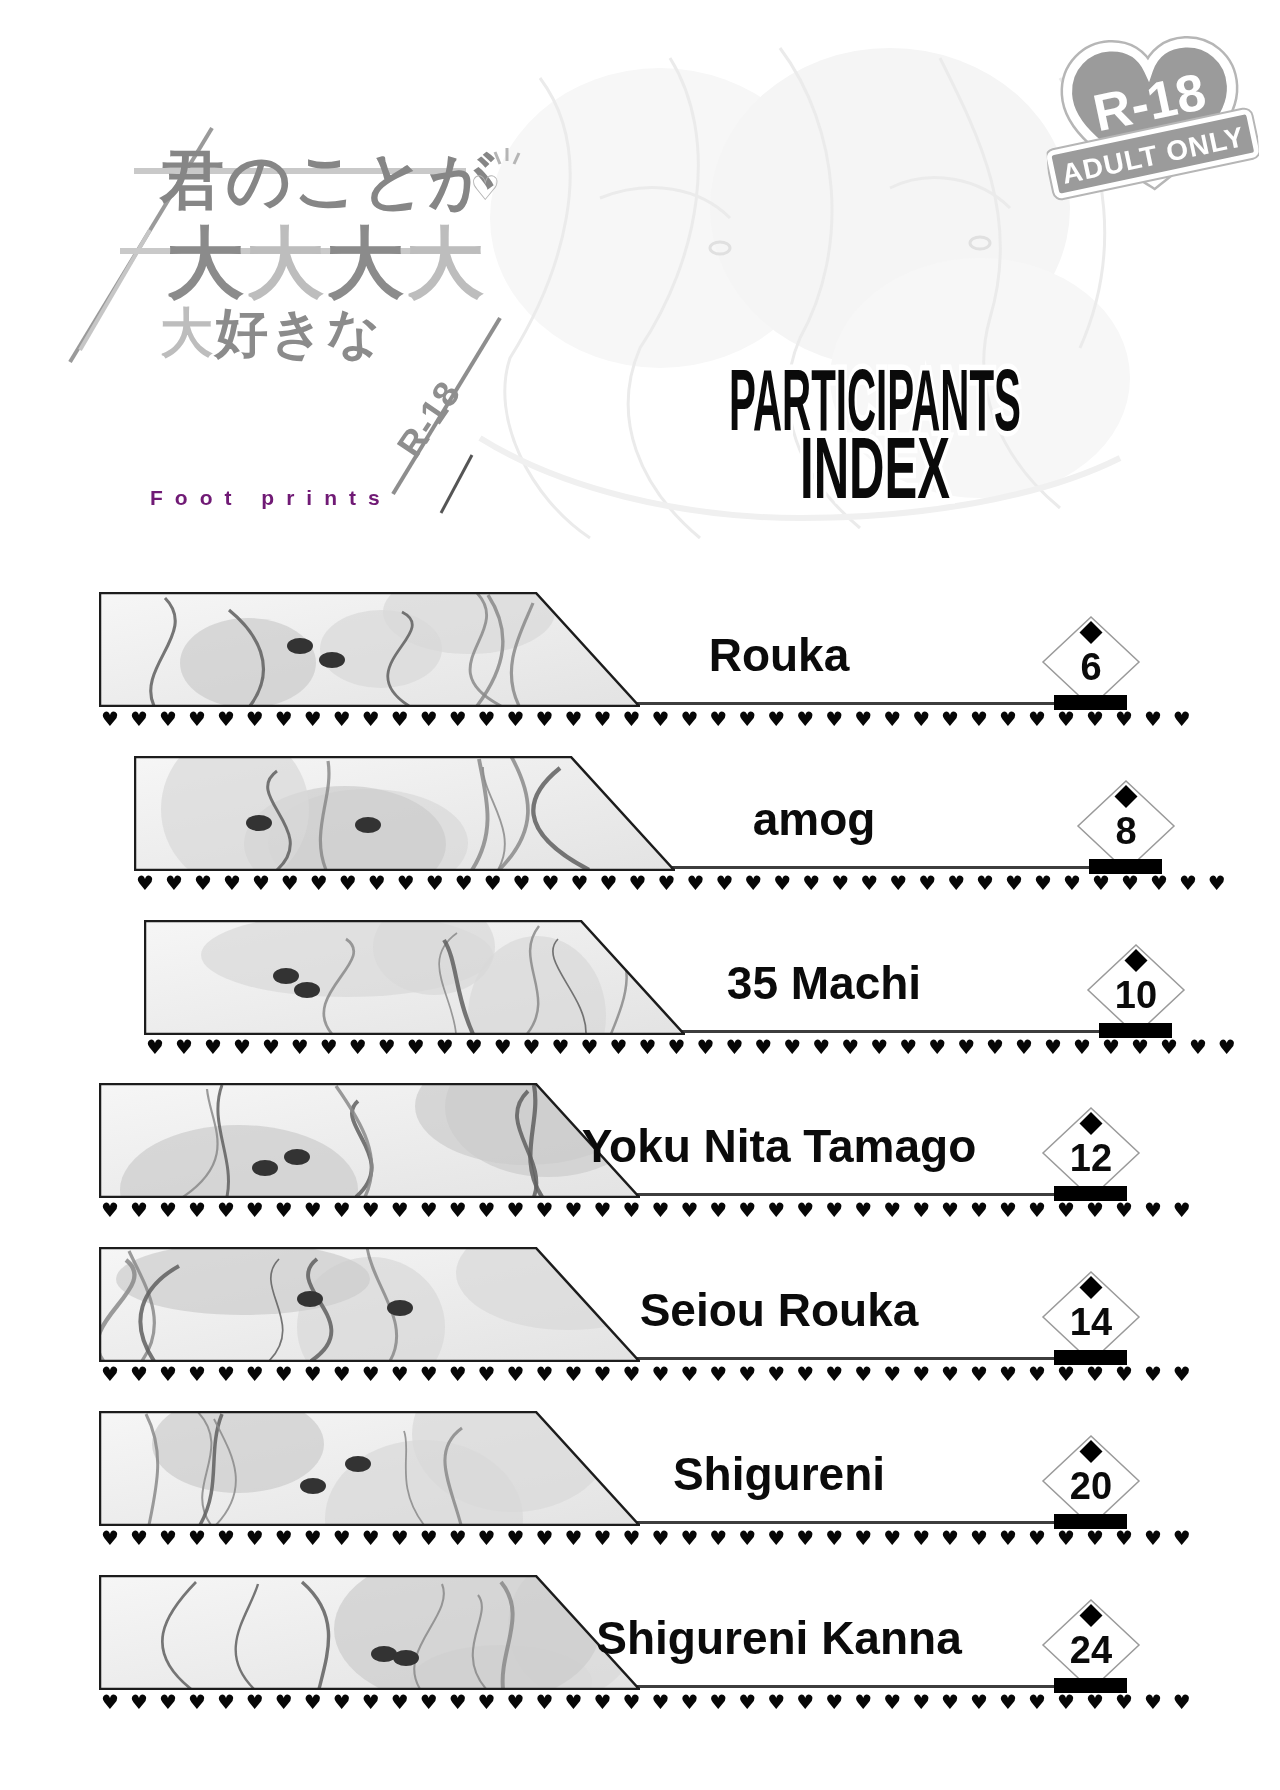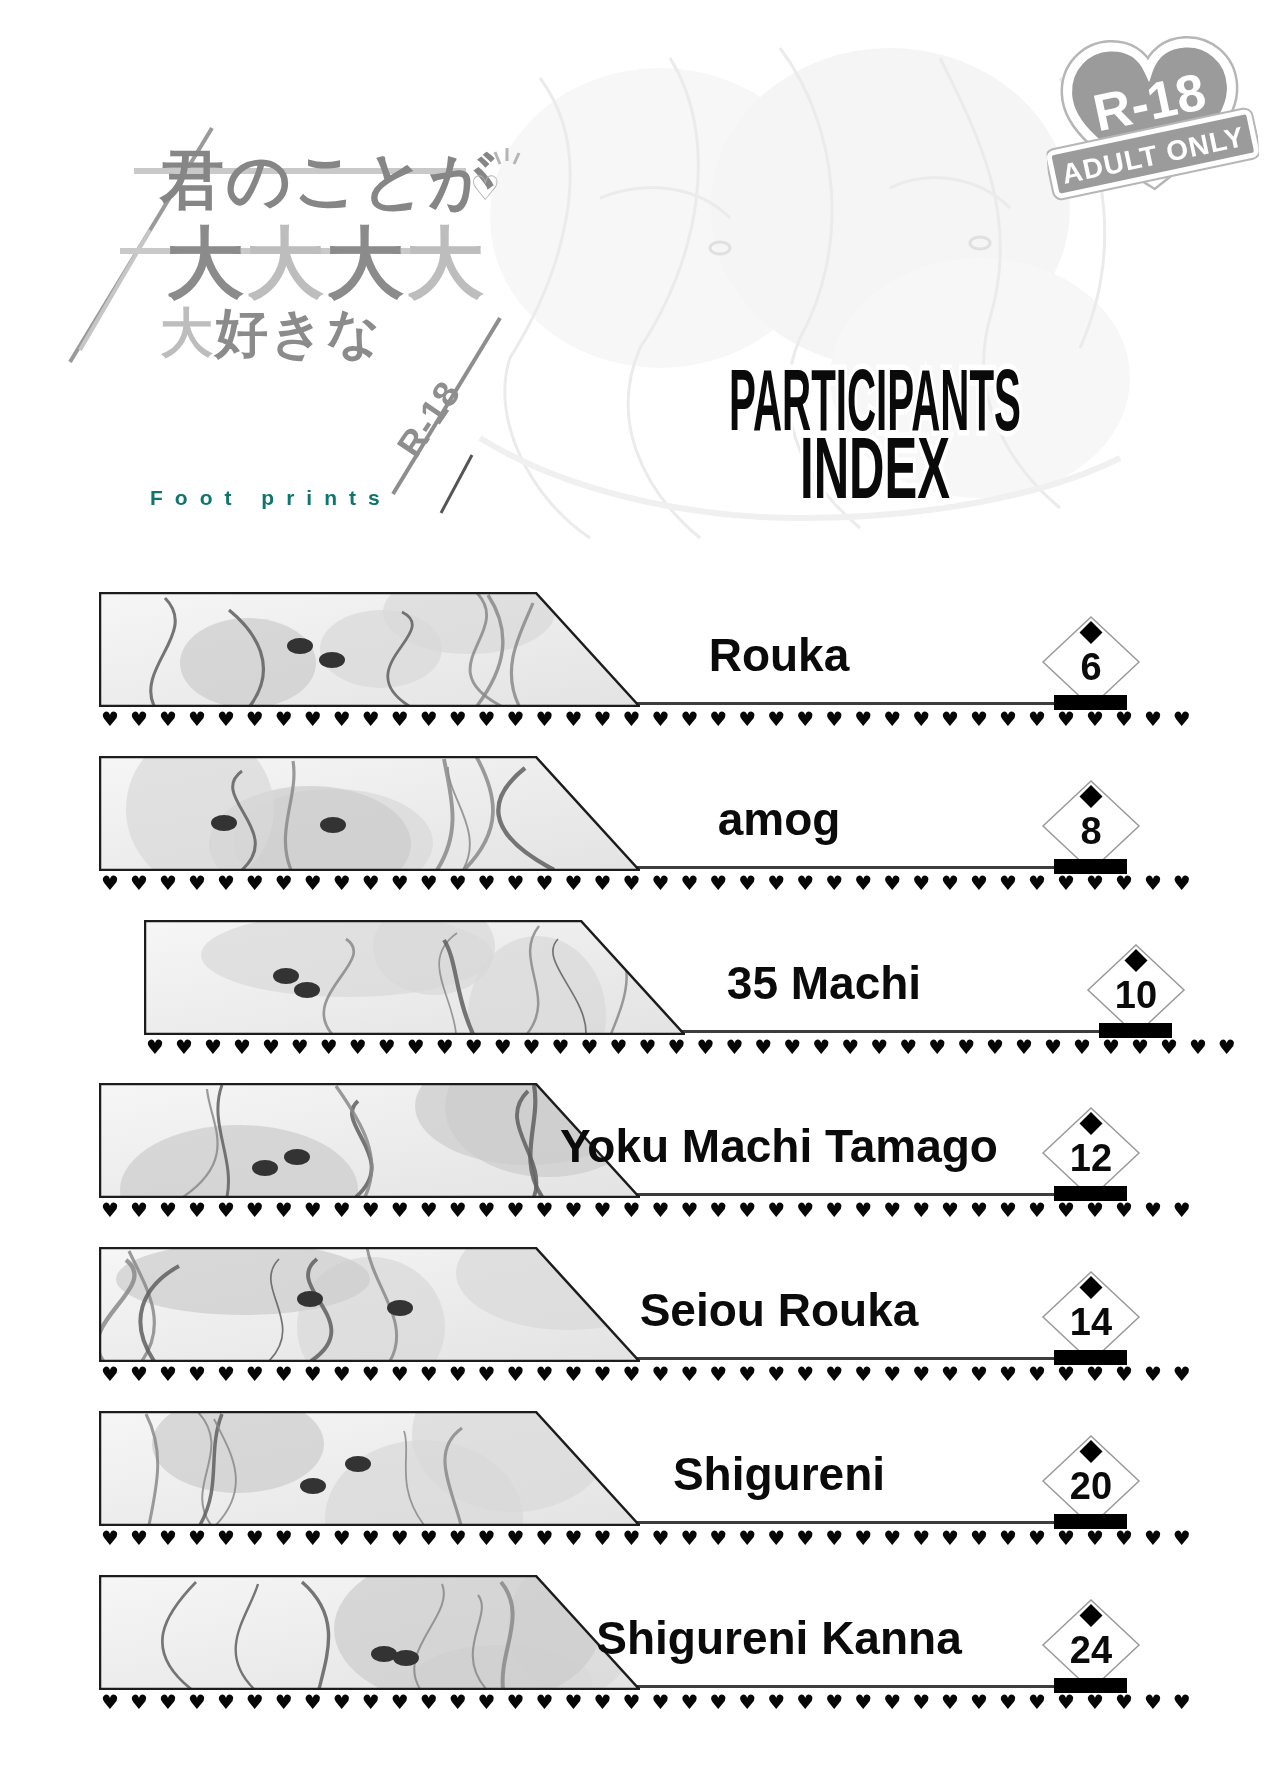--- a/index.html
+++ b/index.html
@@ -16,21 +16,21 @@
   .logo-l3{left:160px;top:306px;font-size:53px;color:#8f8f8f;}
   .logo-l4{left:160px;top:392px;font-size:88px;color:#858585;}
   .logo-l2 .lt,.logo-l3 .lt{color:#bdbdbd;}
   .logo-l2 .dk,.logo-l3 .dk{color:#8b8b8b;}
   .logo-bar{position:absolute;background:#c9c9c9;height:6px;}
   .bar1{left:134px;top:168px;width:332px;}
   .bar2{left:120px;top:248px;width:356px;}
   .logo-r18{position:absolute;left:388px;top:398px;font-size:36px;font-weight:bold;color:#8e8e8e;
             transform:rotate(-56deg);transform-origin:center;letter-spacing:1px;}
   .logo-heart{position:absolute;left:470px;top:168px;font-size:34px;color:#b5b5b5;}
-  .logo-sub{position:absolute;left:150px;top:486px;font-size:21px;font-weight:bold;color:#0f766e;
+  .logo-sub{position:absolute;left:150px;top:486px;font-size:21px;font-weight:bold;color:#701a75;
             letter-spacing:12px;white-space:nowrap;}
   
   .age-badge{position:absolute;left:1045px;top:28px;width:212px;height:182px;transform:rotate(-3deg);}
   
   .pt-title{position:absolute;left:595px;top:318px;}
   
   .row{position:absolute;left:0;width:1132px;height:142px;}
   .row-line{position:absolute;left:100px;top:110px;width:1026px;height:3px;background:#3d3d3d;}
   .thumb{position:absolute;left:99px;top:0;}
   .row-name{position:absolute;left:539px;top:36px;width:480px;text-align:center;
@@ -173,21 +173,21 @@
           <span>♥</span>
           <span>♥</span>
           <span>♥</span>
           <span>♥</span>
           <span>♥</span>
           <span>♥</span>
           <span>♥</span>
         </div>
     </div>
 
-    <div class="row" style="top: 756px;">
+    <div class="row" style="top: 756px; margin-left: 35px;">
       <div class="row-line"></div>
       <svg class="thumb" width="541" height="115" viewBox="0 0 541 115">
           <defs>
             <clipPath id="clip1">
               <polygon points="1,1 437,1 540,114 1,114"></polygon>
             </clipPath>
             <linearGradient id="grad1" x1="0" y1="0" x2="1" y2="1">
               <stop offset="0" stop-color="#f6f6f6"></stop>
               <stop offset="1" stop-color="#e3e3e3"></stop>
             </linearGradient>
@@ -355,21 +355,21 @@
             <path d="M123,2 C109,40 136,75 128,114" fill="none" stroke="#5f5f5f" stroke-width="3.0" opacity="0.85"></path>
             <path d="M259,18 C233,40 302,75 257,114" fill="none" stroke="#5f5f5f" stroke-width="3.9" opacity="0.85"></path>
             <path d="M435,2 C442,40 418,75 443,114" fill="none" stroke="#5f5f5f" stroke-width="4.2" opacity="0.85"></path>
             <path d="M237,3 C263,40 284,75 266,114" fill="none" stroke="#8a8a8a" stroke-width="3.3" opacity="0.85"></path>
             <path d="M429,8 C396,40 449,75 435,114" fill="none" stroke="#5f5f5f" stroke-width="3.9" opacity="0.85"></path>
             <ellipse cx="198" cy="74" rx="13" ry="8" fill="#333333"></ellipse>
             <ellipse cx="166" cy="85" rx="13" ry="8" fill="#333333"></ellipse>
           </g>
           <polygon points="1,1 437,1 540,114 1,114" fill="none" stroke="#1c1c1c" stroke-width="2.5"></polygon>
         </svg>
-      <div class="row-name">Yoku Machi Tamago</div>
+      <div class="row-name">Yoku Nita Tamago</div>
       <svg class="badge" width="110" height="122" viewBox="0 0 110 122">
         <polygon points="53,25 101,70 53,115 5,70" fill="#ffffff" stroke="#9a9a9a" stroke-width="1.5"></polygon>
         <polygon points="53,29 64.5,40.5 53,52 41.5,40.5" fill="#000000"></polygon>
         <rect x="16" y="103" width="73" height="15" fill="#000000"></rect>
         <text class="badge-num" x="53" y="88" text-anchor="middle" font-family="Liberation Sans, sans-serif" font-size="38" font-weight="bold" fill="#0b0b0b">12</text>
       </svg>
       <div class="hearts">
           <span>♥</span>
           <span>♥</span>
           <span>♥</span>

